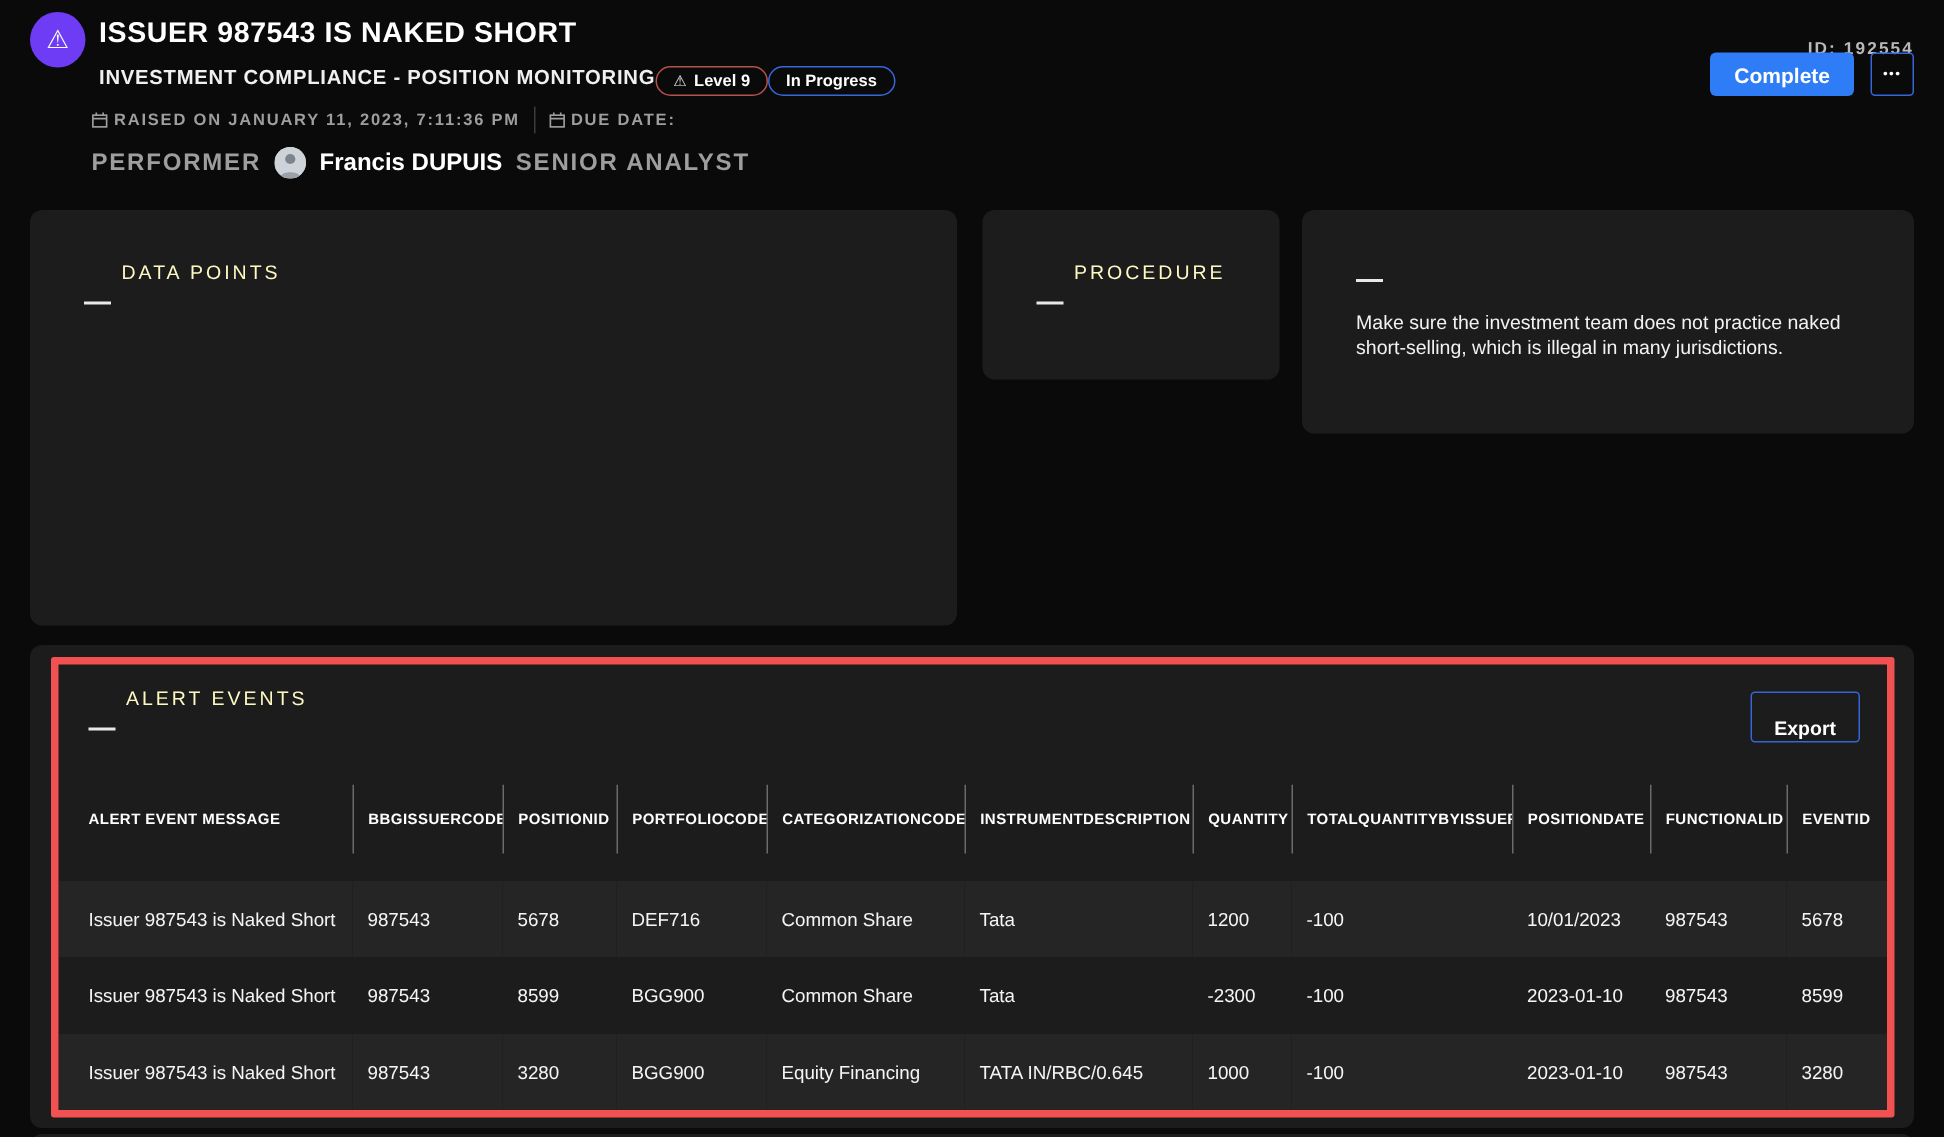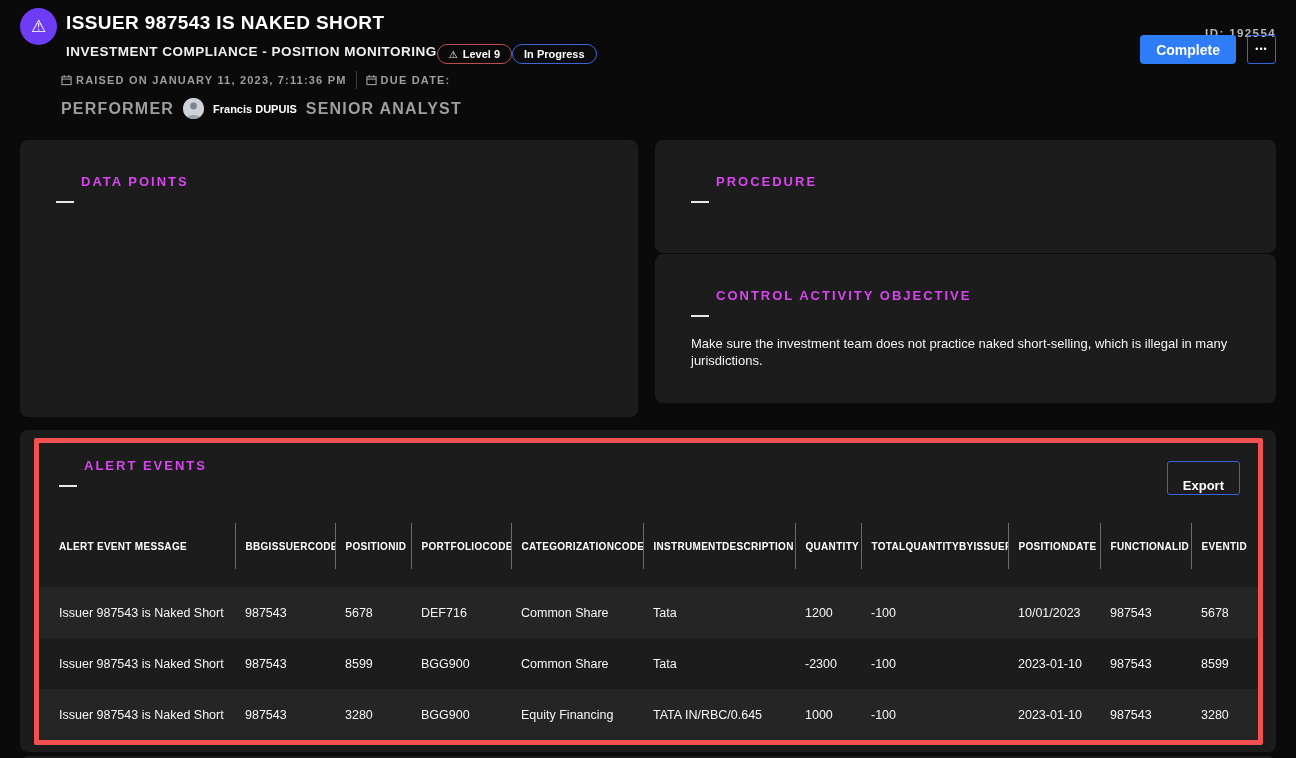--- a/index.html
+++ b/index.html
@@ -33,44 +33,44 @@
   .badge-status { border:1px solid #3668d9; }
 
   .meta-row { position:absolute; left:61px; top:71px; display:flex; align-items:center; gap:9px;
               color:#9e9e9e; font-size:11px; font-weight:bold; letter-spacing:1.2px; white-space:nowrap; }
   .meta-item { display:flex; align-items:center; gap:4px; }
   .meta-divider { width:1px; height:18px; background:#3c3c3c; }
 
   .performer-row { position:absolute; left:61px; top:98px; display:flex; align-items:center; gap:9px; }
   .small-label { color:#9e9e9e; font-size:16px; font-weight:bold; letter-spacing:1.2px; white-space:nowrap; }
   .avatar { width:21px; height:21px; border-radius:50%; background:#ccd2d8; overflow:hidden; display:flex; align-items:flex-end; justify-content:center; }
-  .performer-name { font-size:11px; font-weight:bold; color:#fff; white-space:nowrap; }
+  .performer-name { font-size:16px; font-weight:bold; color:#fff; white-space:nowrap; }
 
   .id-label { position:absolute; right:20px; top:27px; color:#b9b9b9;
               font-size:11.5px; font-weight:bold; letter-spacing:1.4px; }
   .header-actions { position:absolute; right:20px; top:35px; display:flex; gap:11px;justify-content:flex-end; }
   .btn-complete {
     background:#2e7df6; color:#fff; border:none; border-radius:4px;
     font-family:inherit; font-size:14px; font-weight:bold;
     padding:0 16px; height:29px; cursor:pointer;
   }
   .btn-more {
     width:29px; height:29px; background:transparent; color:#fff;
     border:1px solid #3565d8; border-radius:3px; cursor:pointer;
     font-family:inherit; font-size:9px; letter-spacing:1px; line-height:1;
   }
 
   
   .cards-grid { margin:0 20px; display:grid; grid-template-columns:618px 621px; gap:17px; }
   .card { background:#1c1c1d; border-radius:8px; padding:34px 36px; }
   .card-datapoints { height:277px; }
-  .right-col { display:flex; flex-direction:column; gap:1px; }
+  .right-col { display:flex; flex-direction:row; gap:15px; }
   .card-procedure { height:113px; }
   .card-objective { height:149px; }
-  .section-title { font-size:13px; font-weight:bold; letter-spacing:2px; color:#d946ef; white-space:nowrap;padding-left:25px; }
+  .section-title { font-size:13px; font-weight:normal; letter-spacing:2px; color:#fef9c3; white-space:nowrap;padding-left:25px; }
   .title-dash { width:18px; height:2px; background:#e8e8e8; margin-top:12px; }
   .objective-body { margin-top:18px; font-size:13px; line-height:17px; color:#f2f2f2; }
 
   
   .alert-card { margin:13px 20px 0; height:322px; background:#1c1c1d; border-radius:8px; padding:8px 13px 7px 14px; }
   .alert-highlight {
     height:100%; border:5px solid #f15151; border-radius:2px;
     overflow:hidden; display:flex; flex-direction:column;
   }
   .alert-title-row { display:flex; justify-content:space-between; align-items:flex-start; padding:15px 18px 0 20px; }
@@ -170,21 +170,20 @@
   <div class="card card-datapoints">
     <div class="section-title">DATA POINTS</div>
     <div class="title-dash"></div>
   </div>
   <div class="right-col">
     <div class="card card-procedure">
       <div class="section-title">PROCEDURE</div>
       <div class="title-dash"></div>
     </div>
     <div class="card card-objective">
-      <div class="section-title">CONTROL ACTIVITY OBJECTIVE</div>
       <div class="title-dash"></div>
       <div class="objective-body">Make sure the investment team does not practice naked short-selling, which is illegal in many jurisdictions.</div>
     </div>
   </div>
 </div>
 
 <div class="alert-card">
   <div class="alert-highlight">
     <div class="alert-title-row">
       <div>

